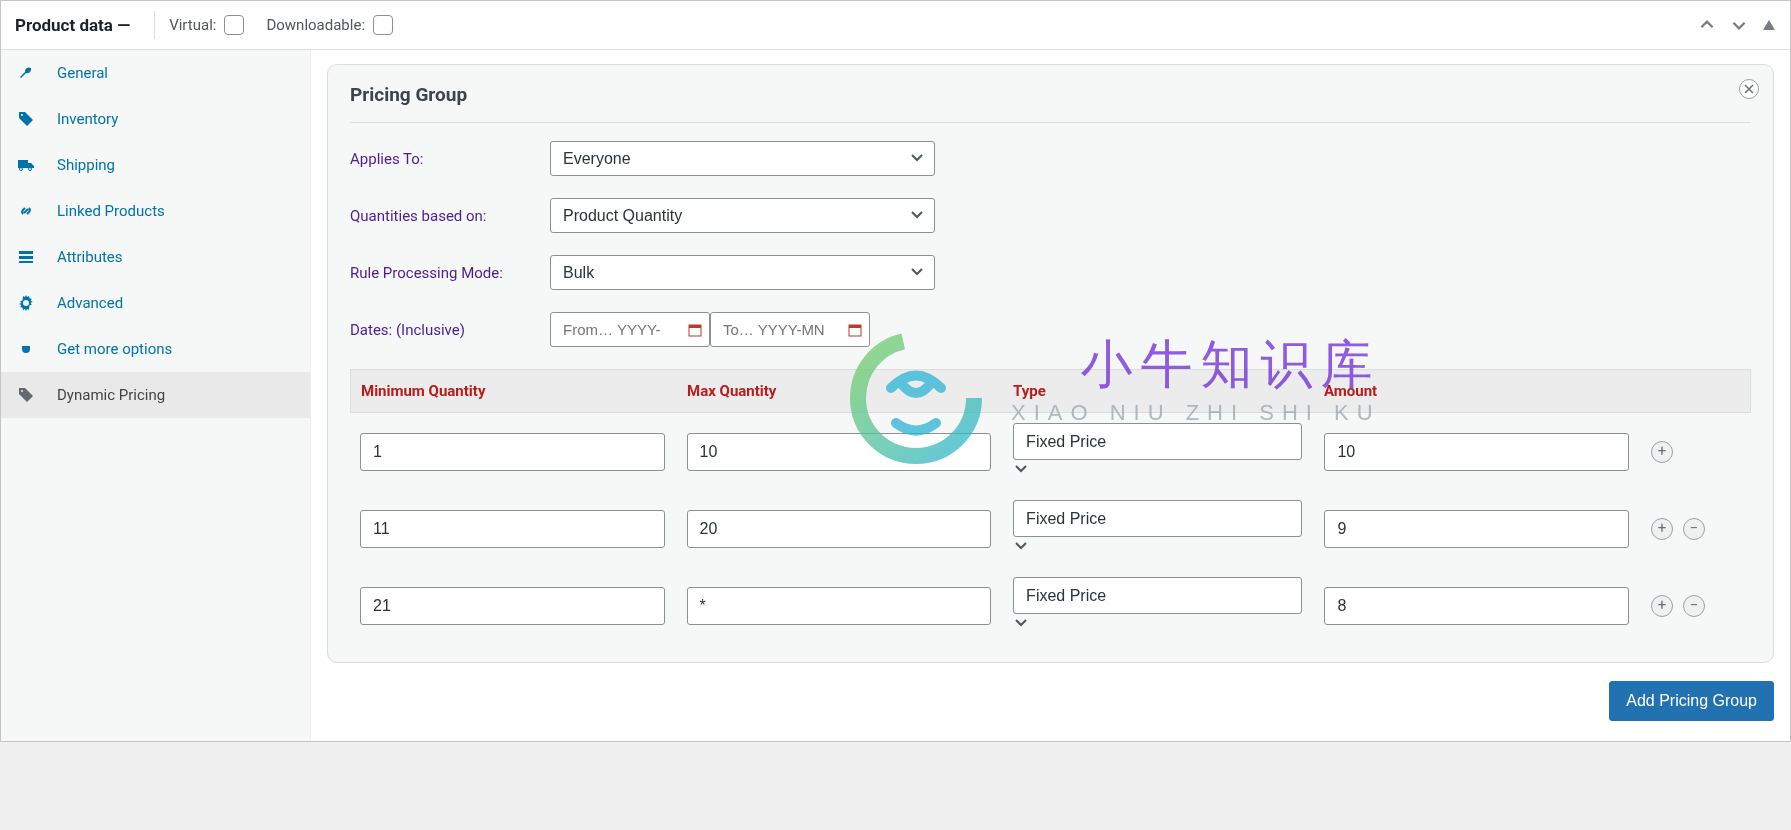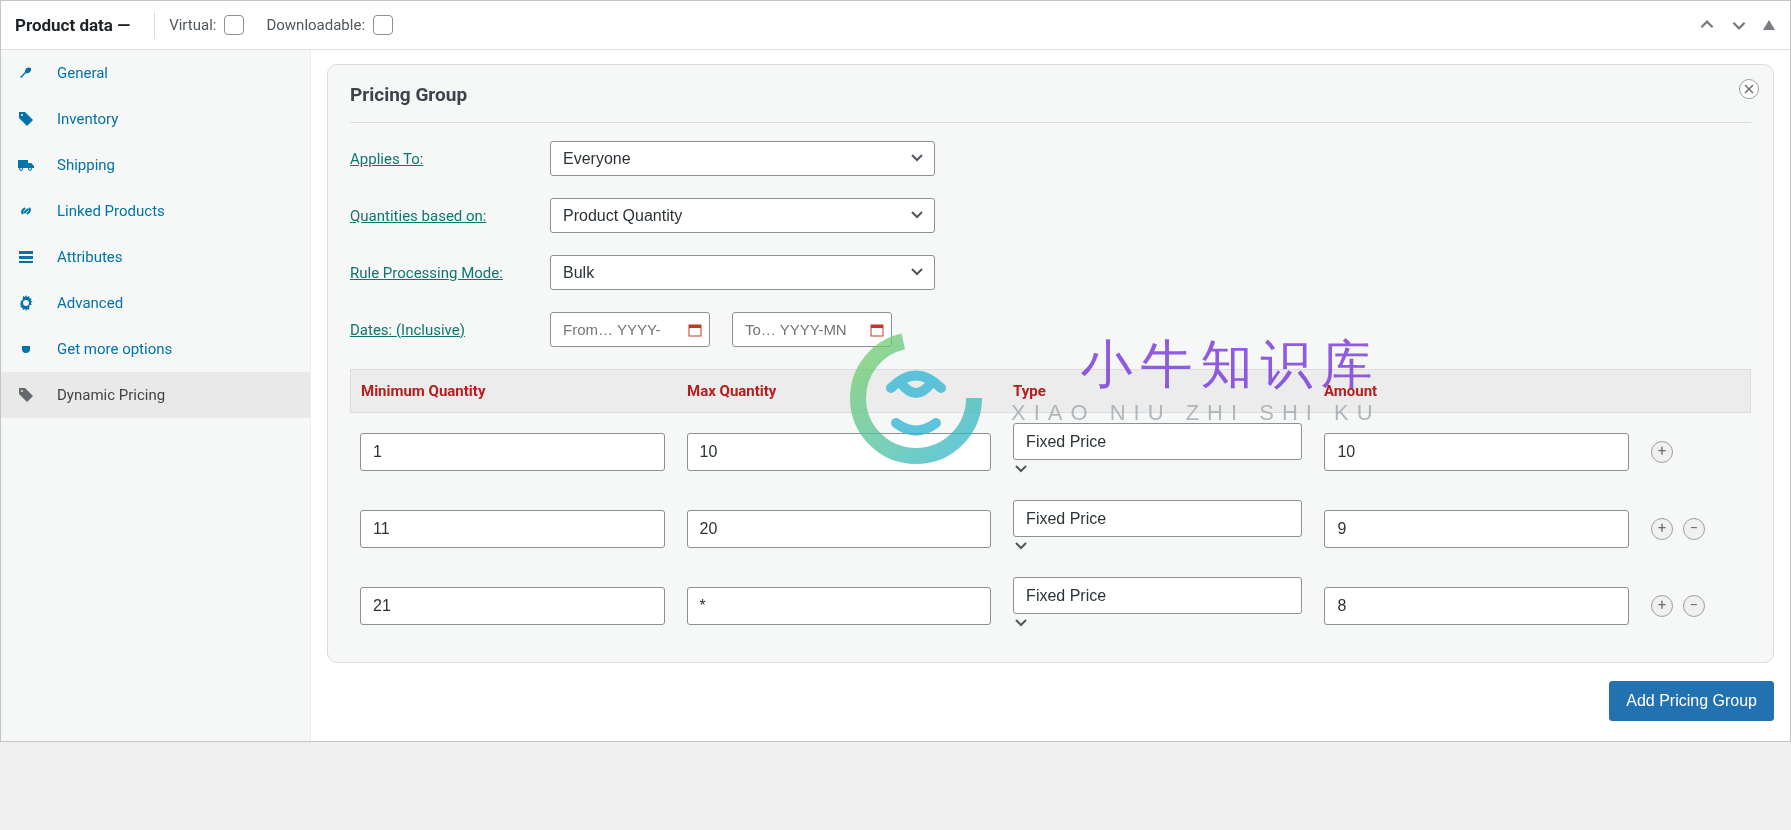--- a/index.html
+++ b/index.html
@@ -114,35 +114,34 @@
       background: #fff;
       cursor: pointer;
     }
     .form-row {
       display: flex;
       align-items: center;
       margin-bottom: 22px;
     }
     .form-label {
       width: 200px;
-      color: #0f766e;
+      color: #4c1d95;
       font-size: 15px;
-      text-decoration: underline;
     }
     .wc-select {
       appearance: none;
       border: 1px solid #8c8f94;
       border-radius: 3px;
       font-size: 16px;
       padding: 8px 38px 8px 12px;
       background: #fff;
       color: #2c3338;
       width: 385px;
     }
-    .date-row .inputs { display: flex; gap: 22px; align-items: center; }
+    .date-row .inputs { display: flex; align-items: center; }
     .date-input {
       border: 1px solid #8c8f94;
       border-radius: 3px;
       padding: 8px 30px 8px 12px;
       font-size: 15px;
       width: 160px;
       color: #787c82;
       background: #fff;
     }
     .date-wrap { position: relative; display: inline-block; }

